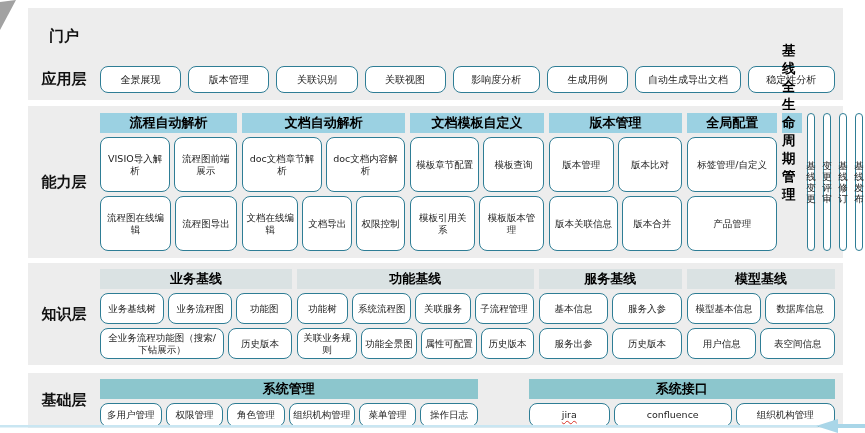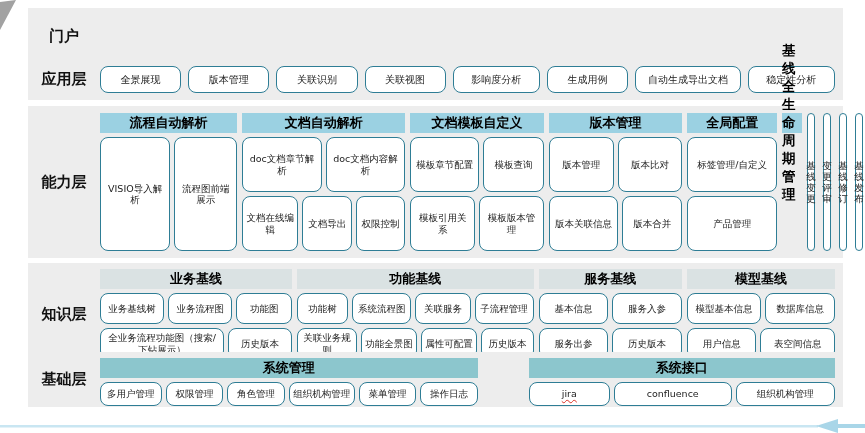--- a/index.html
+++ b/index.html
@@ -3,21 +3,21 @@
 <meta charset="utf-8">
 <style>
   html,body{margin:0;padding:0;background:#fff;}
   .stage{position:relative;width:865px;height:433px;background:#ffffff;overflow:hidden;
          font-family:"DejaVu Sans","Liberation Sans",sans-serif;}
   .band{position:absolute;left:28px;width:815px;background:#EDEDED;display:flex;align-items:center;box-sizing:border-box;}
   #portal{top:8px;height:57px;}
   #application{top:59px;height:41px;}
   #capability{top:106px;height:152px;}
   #knowledge{top:263px;height:102px;}
-  #base{top:352px;height:55px;}
+  #base{top:373px;height:55px;}
   .layer-label{flex:0 0 72px;text-align:center;font-weight:bold;font-size:15px;color:#111;}
   .btnrow{flex:1;display:flex;align-items:stretch;gap:7px;padding:0 8px 0 0;min-width:0;}
   .btn{background:#ffffff;border:1.6px solid #2E7D95;border-radius:8px;display:flex;align-items:center;justify-content:center;
        text-align:center;font-size:9.5px;color:#222;padding:2px 3px;line-height:1.18;min-height:24px;min-width:0;
        box-sizing:border-box;flex-basis:0;cursor:default;}
   #portal .btn{min-height:28px;font-size:10.5px;}
   #application .btn{min-height:27px;font-size:10px;}
   .content{flex:1;display:flex;min-width:0;padding:6px 8px 6px 0;box-sizing:border-box;height:100%;}
   .col{flex:1;display:flex;flex-direction:row;gap:5px;min-width:0;padding:7px 8px 7px 0;box-sizing:border-box;height:100%;}
   .groups{flex:1;display:flex;gap:5px;align-items:stretch;min-width:0;}
@@ -76,20 +76,24 @@
   <div class="band" id="capability">
     <div class="layer-label">能力层</div>
     <div class="col">
       <div class="groups v-blue" id="capability-groups">
           <div class="group">
             <div class="group-header">流程自动解析</div>
             <div class="btn-row">
               <div class="btn" style="flex-grow: 17;">VISIO导入解析</div>
               <div class="btn" style="flex-grow: 15;">流程图前端展示</div>
             </div>
+            <div class="btn-row">
+              <div class="btn" style="flex-grow: 15;">流程图在线编辑</div>
+              <div class="btn" style="flex-grow: 13;">流程图导出</div>
+            </div>
           </div>
           <div class="group">
             <div class="group-header">文档自动解析</div>
             <div class="btn-row">
               <div class="btn" style="flex-grow: 17;">doc文档章节解析</div>
               <div class="btn" style="flex-grow: 17;">doc文档内容解析</div>
             </div>
             <div class="btn-row">
               <div class="btn" style="flex-grow: 14;">文档在线编辑</div>
               <div class="btn" style="flex-grow: 12;">文档导出</div>

